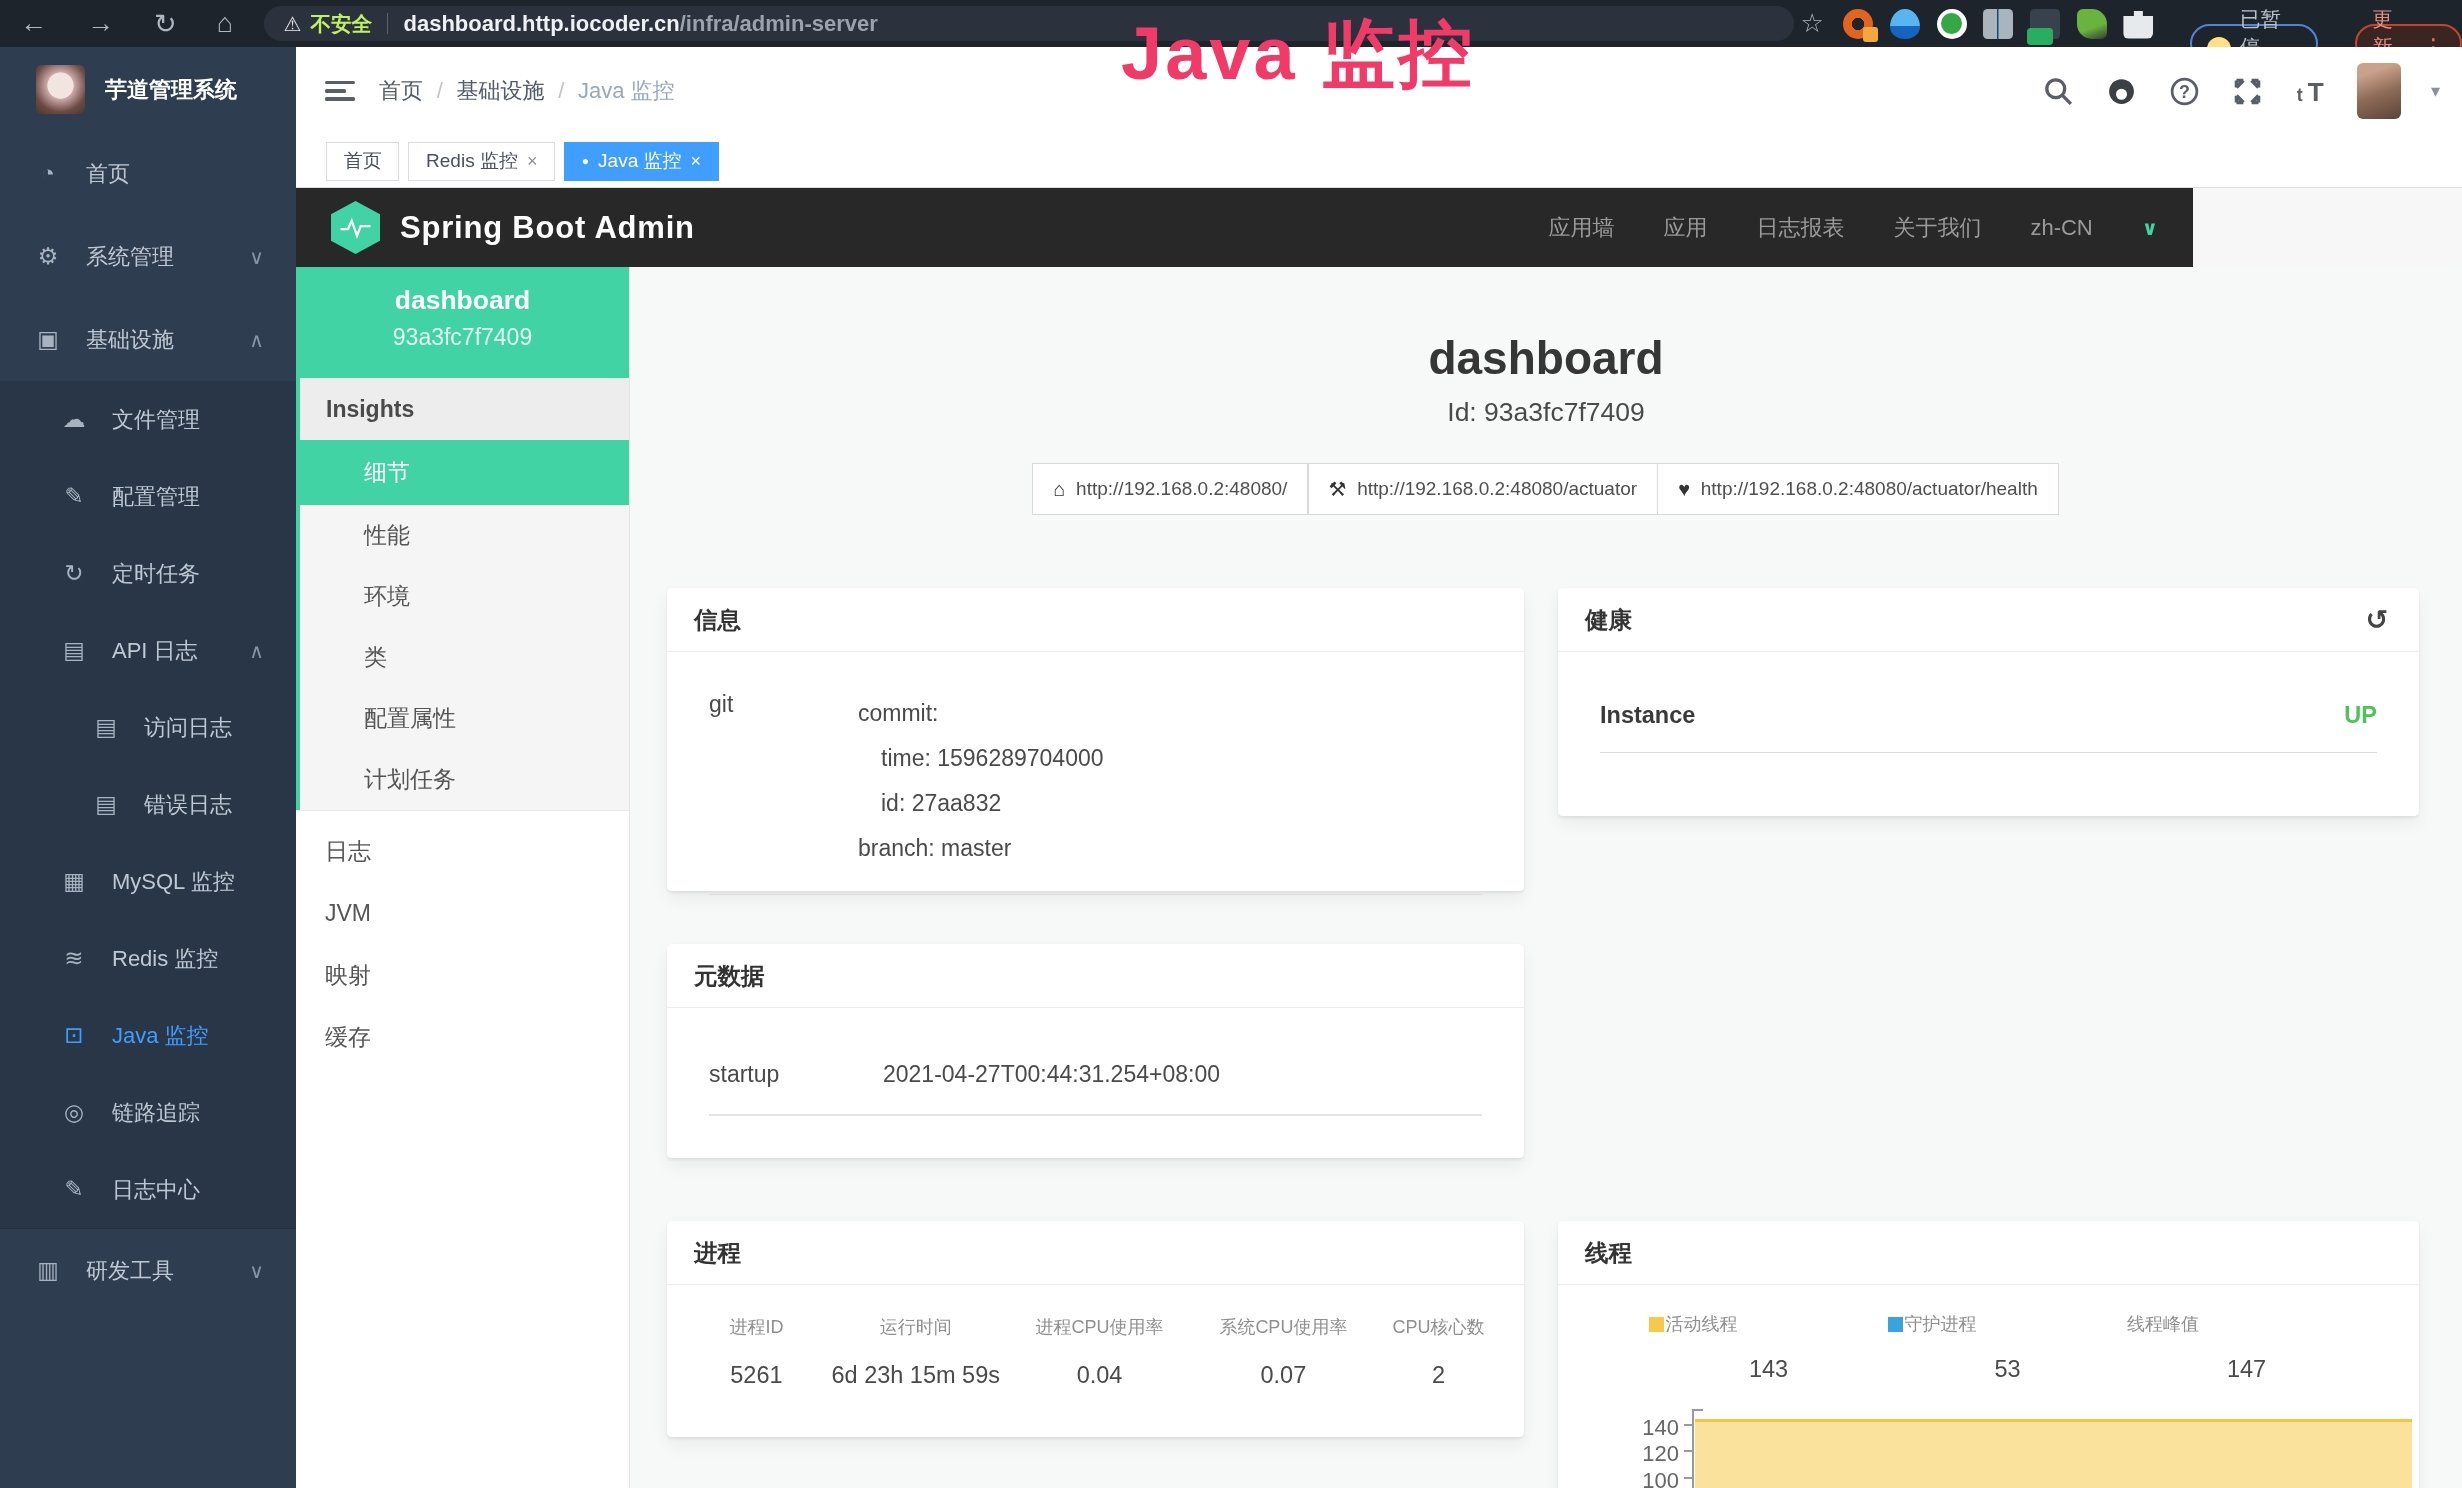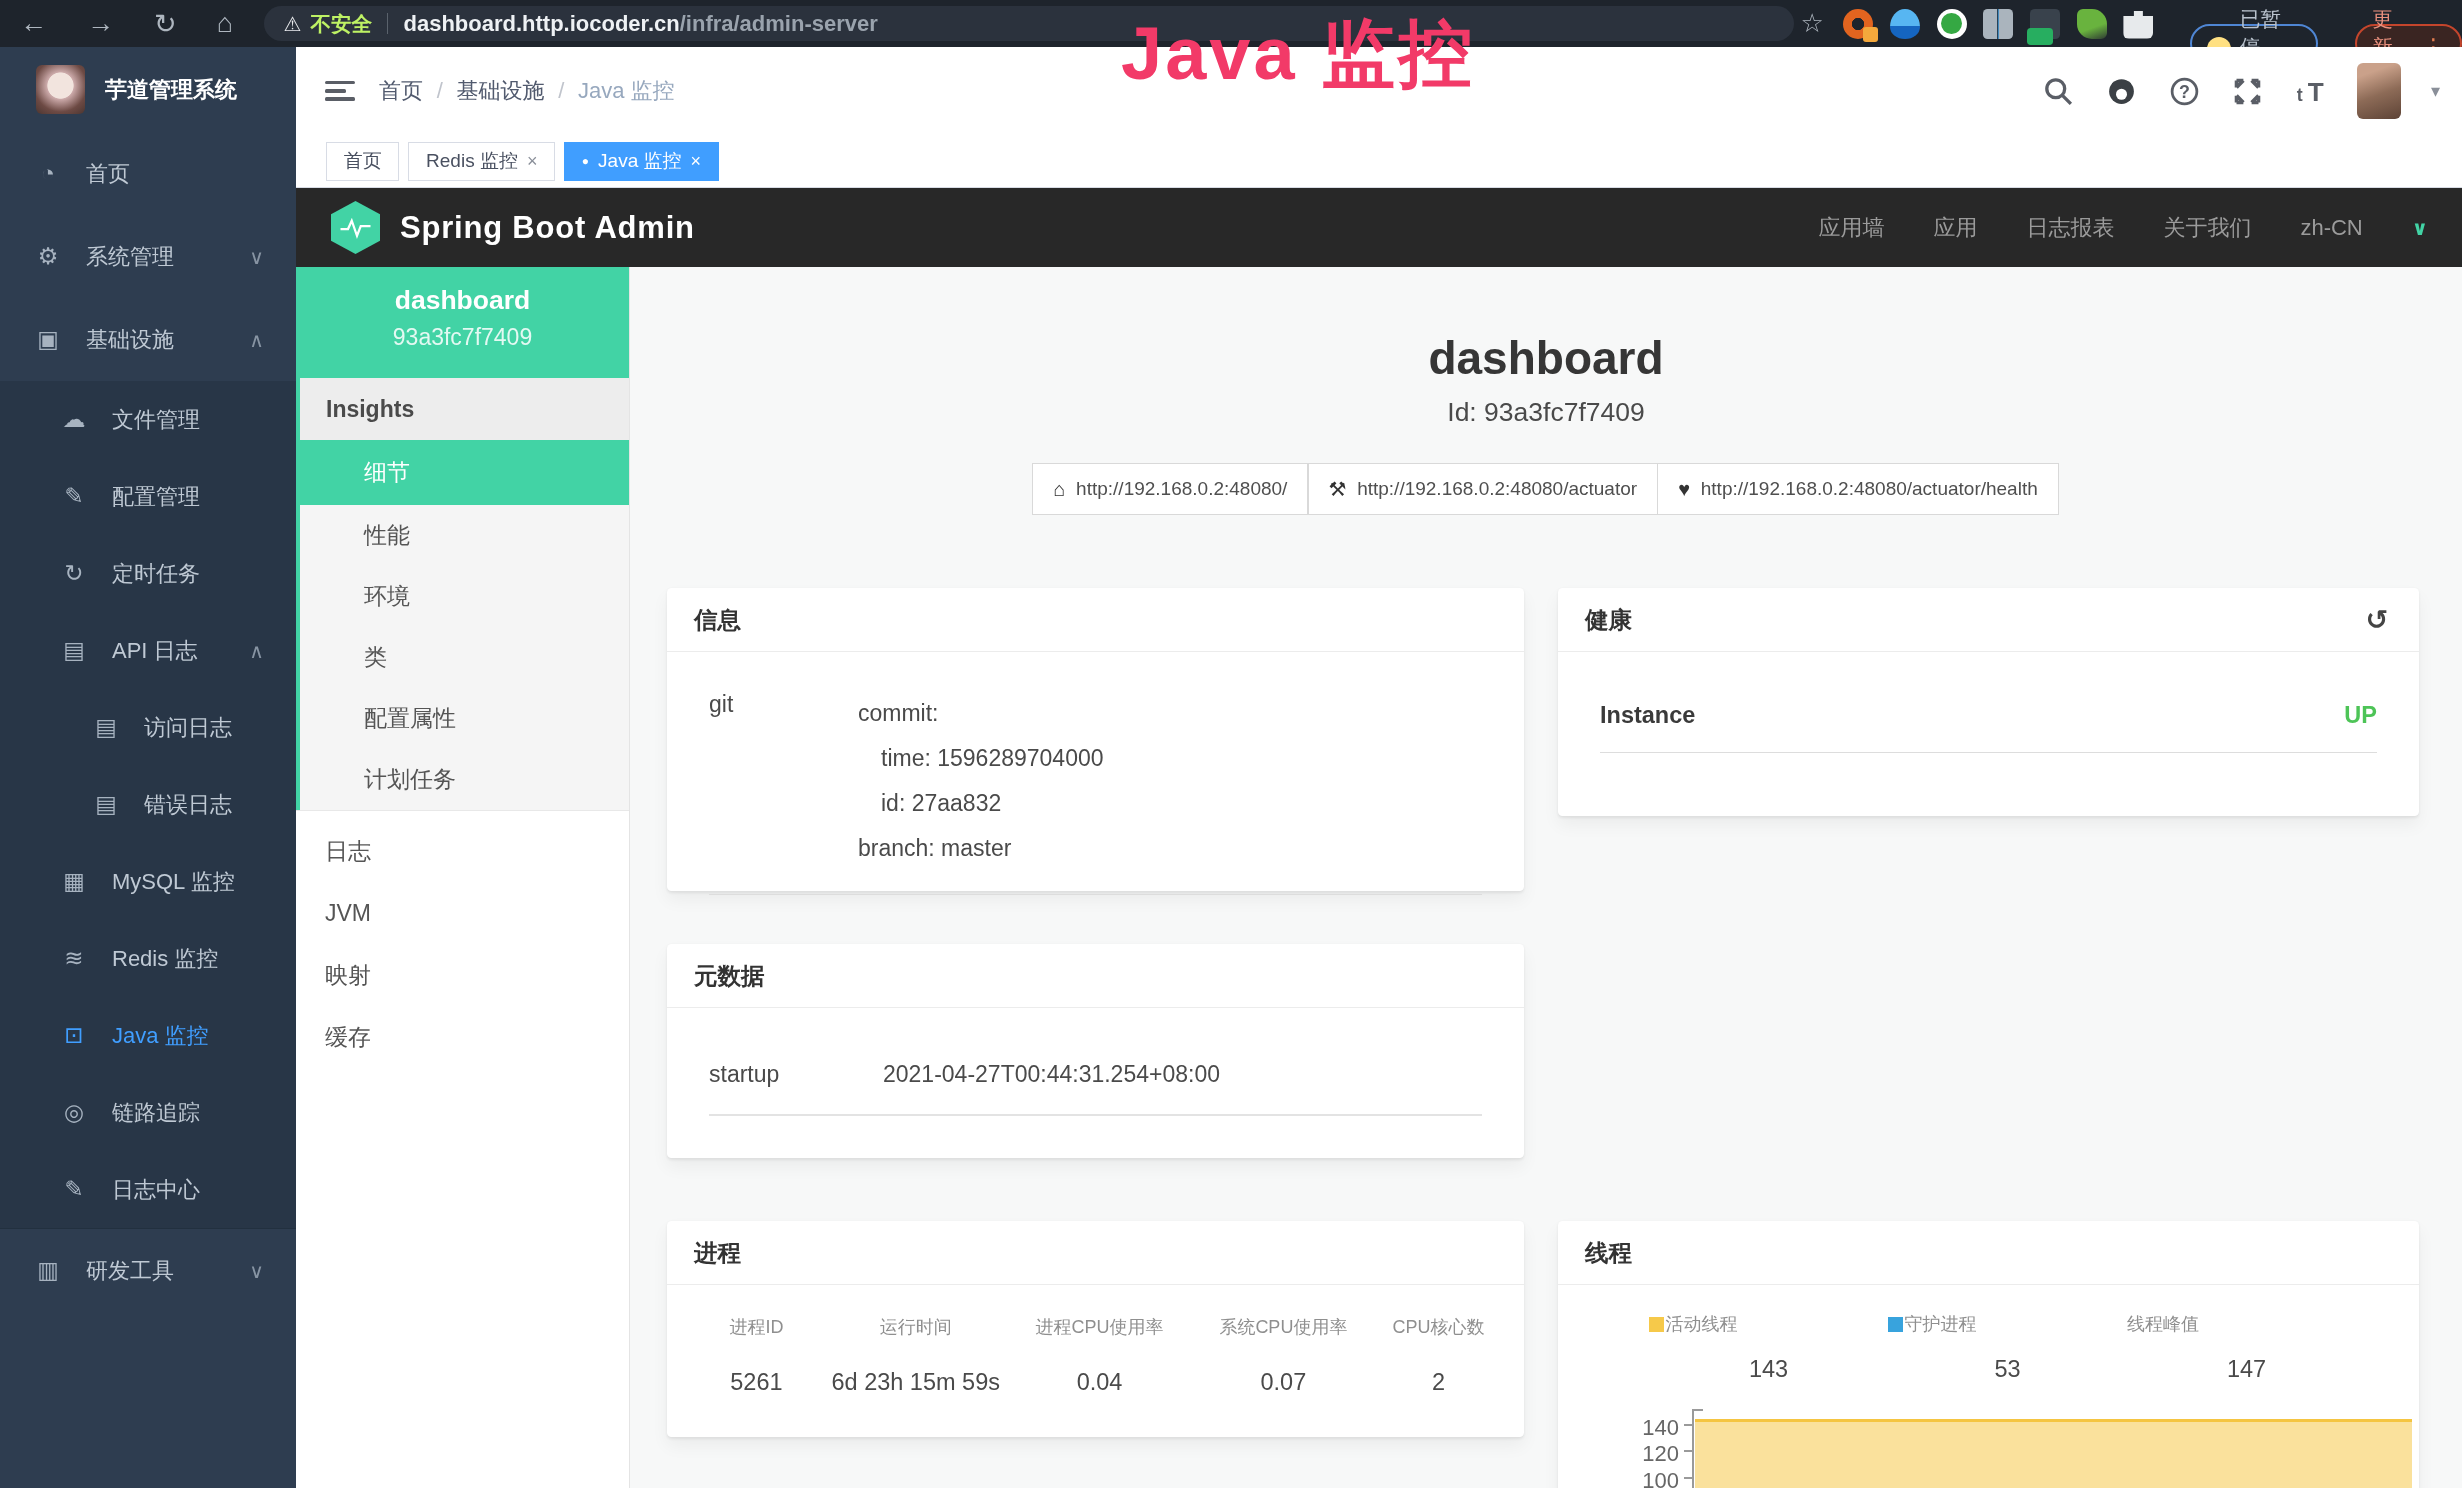--- a/index.html
+++ b/index.html
@@ -70,21 +70,21 @@
   #tab-bar { position:absolute; left:296px; top:135px; width:2167px; height:53px; background:#fff;
     border-bottom:1.5px solid #d8dce5; display:flex; align-items:center; padding-left:30px; gap:9px; }
   .tag-tab { display:inline-flex; align-items:center; height:39px; padding:0 16.7px; gap:9px;
     border:0.8px solid #d8dce5; background:#fff; color:#495060; font-size:19px; cursor:pointer; }
   .tag-tab .x { font-size:18px; color:#8a8f99; }
   .tag-tab.active { background:#409eff; border-color:#409eff; color:#fff; }
   .tag-tab.active .x { color:#fff; }
   .tag-tab .dot { font-size:12px; color:#fff; }
 
   
-  #sba-nav { position:absolute; left:296px; top:188px; width:2167px; height:79px; background:#282828;
+  #sba-nav { position:absolute; left:296px; top:188px; width:1897px; height:79px; background:#282828;
     display:flex; align-items:center; padding:0 35px; }
   .hexa { width:49px; height:53px; background:#42d3a5; display:flex; align-items:center; justify-content:center;
     clip-path:polygon(50% 0,100% 25%,100% 75%,50% 100%,0 75%,0 25%); }
   .brand { color:#fff; font-size:31px; font-weight:bold; margin-left:20px; letter-spacing:0.8px; }
   #sba-links { margin-left:auto; display:flex; align-items:center; gap:49px; font-size:22px; color:#9b9b9b; }
   #sba-links span { cursor:pointer; }
   .loc-caret { color:#42d3a5; font-size:20px; font-weight:bold; }
 
   
   #sba-side { position:absolute; left:296px; top:267px; width:334px; height:1222px; background:#fff;
@@ -136,21 +136,21 @@
   .h-up { font-size:23.5px; font-weight:bold; color:#4dc457; }
 
   .meta-body { padding:53px 42px 0; }
   .meta-row { display:flex; border-bottom:2.3px solid #e3e3e3; padding-bottom:26px; }
   .meta-key { width:174px; font-size:23px; color:#4a4a4a; flex:none; }
   .meta-val { font-size:23px; color:#4a4a4a; }
 
   .proc-body { padding:30px 20px 0; }
   .proc-grid { display:grid; grid-template-columns:17% 22% 23% 22% 16%; text-align:center; }
   .pg-h { font-size:18px; color:#8f8f8f; }
-  .pg-v { font-size:23.5px; color:#4a4a4a; margin-top:30px; }
+  .pg-v { font-size:23.5px; color:#4a4a4a; margin-top:23px; }
 
   .thr-body { padding:27px 23px 0; }
   .thr-grid { display:grid; grid-template-columns:1fr 1fr 1fr; text-align:center; padding:0 30px 0 68px; }
   .lg-label { font-size:18px; color:#8f8f8f; display:inline-flex; align-items:center; }
   .sw { width:15px; height:15px; display:inline-block; margin-right:1.5px; }
   .sw-y { background:#f6c94a; } .sw-b { background:#38a3dd; }
   .lg-val { font-size:23.5px; color:#4a4a4a; margin-top:20px; }
   .chart { position:relative; margin-top:21px; height:228px; }
   .ylab { position:absolute; width:83px; text-align:right; font-size:22px; color:#666; }
   .axis { position:absolute; left:111px; top:4.6px; width:2.3px; height:220px; background:#9a9a9a; }

